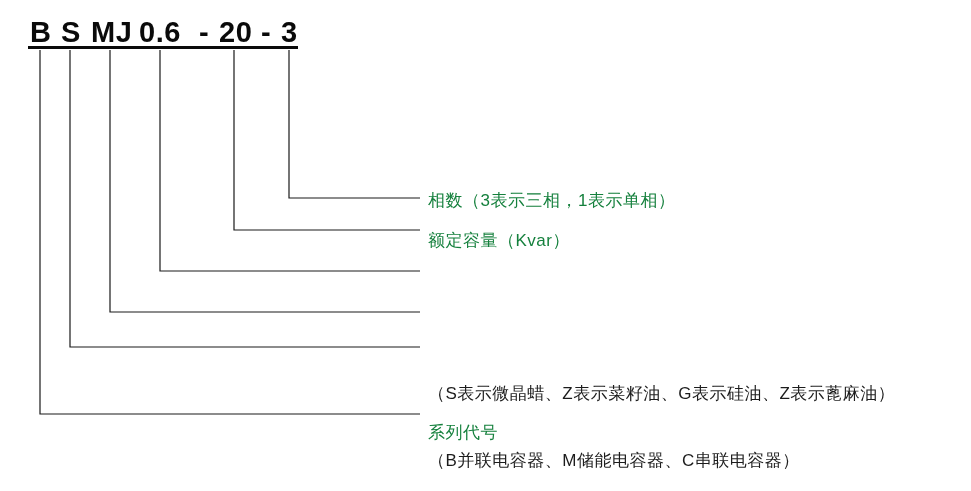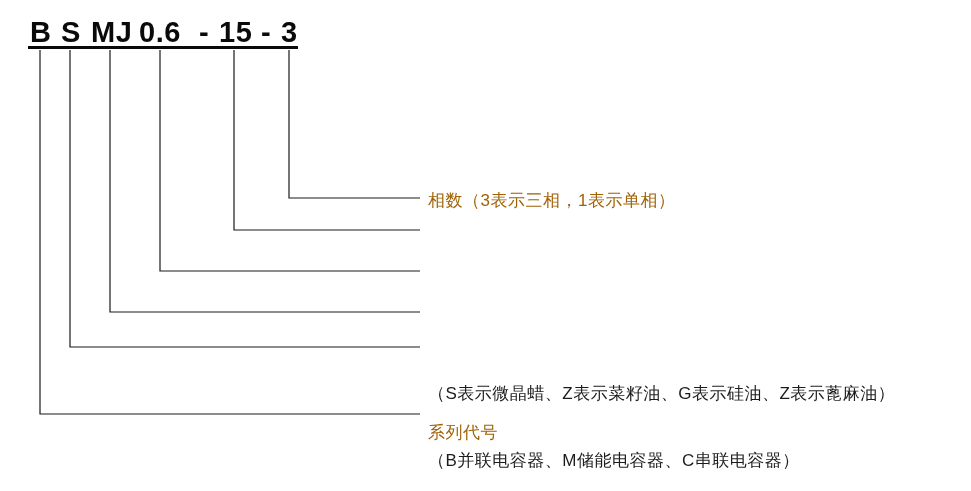--- a/index.html
+++ b/index.html
@@ -31,21 +31,21 @@
   .connector-svg {
     position: absolute;
     left: 0;
     top: 0;
     pointer-events: none;
   }
   .label-row {
     position: absolute;
     left: 428px;
     font-size: 17px;
-    color: #a16207;
+    color: #15803d;
     white-space: nowrap;
     letter-spacing: 0.5px;
   }
   .label-sub {
     position: absolute;
     left: 428px;
     font-size: 17px;
     color: #1c1c1c;
     white-space: nowrap;
     letter-spacing: 0.5px;
@@ -55,35 +55,36 @@
 </head>
 <body>
 
 <div class="canvas">
 
   <span class="code-part" style="left:30px">B</span>
   <span class="code-part" style="left:61px">S</span>
   <span class="code-part" style="left:91px">MJ</span>
   <span class="code-part" style="left:139px">0.6</span>
   <span class="code-part" style="left:199px">-</span>
-  <span class="code-part" style="left:219px">15</span>
+  <span class="code-part" style="left:219px">20</span>
   <span class="code-part" style="left:261px">-</span>
   <span class="code-part" style="left:281px">3</span>
 
   <div class="code-underline"></div>
 
   <svg class="connector-svg" width="971" height="491" viewBox="0 0 971 491">
     <path d="M289,50 V198 H420" fill="none" stroke="#1a1a1a" stroke-width="1.2"></path>
     <path d="M234,50 V230 H420" fill="none" stroke="#1a1a1a" stroke-width="1.2"></path>
     <path d="M160,50 V271 H420" fill="none" stroke="#1a1a1a" stroke-width="1.2"></path>
     <path d="M110,50 V312 H420" fill="none" stroke="#1a1a1a" stroke-width="1.2"></path>
     <path d="M70,50  V347 H420" fill="none" stroke="#1a1a1a" stroke-width="1.2"></path>
     <path d="M40,50  V414 H420" fill="none" stroke="#1a1a1a" stroke-width="1.2"></path>
   </svg>
 
   <div class="label-row" style="top:189px">相数（3表示三相，1表示单相）</div>
+  <div class="label-row" style="top:229px">额定容量（Kvar）</div>
 
   <div class="label-sub" style="top:382px">（S表示微晶蜡、Z表示菜籽油、G表示硅油、Z表示蓖麻油）</div>
 
   <div class="label-row" style="top:421px">系列代号</div>
   <div class="label-sub" style="top:449px">（B并联电容器、M储能电容器、C串联电容器）</div>
 
 </div>
 
 </body></html>

